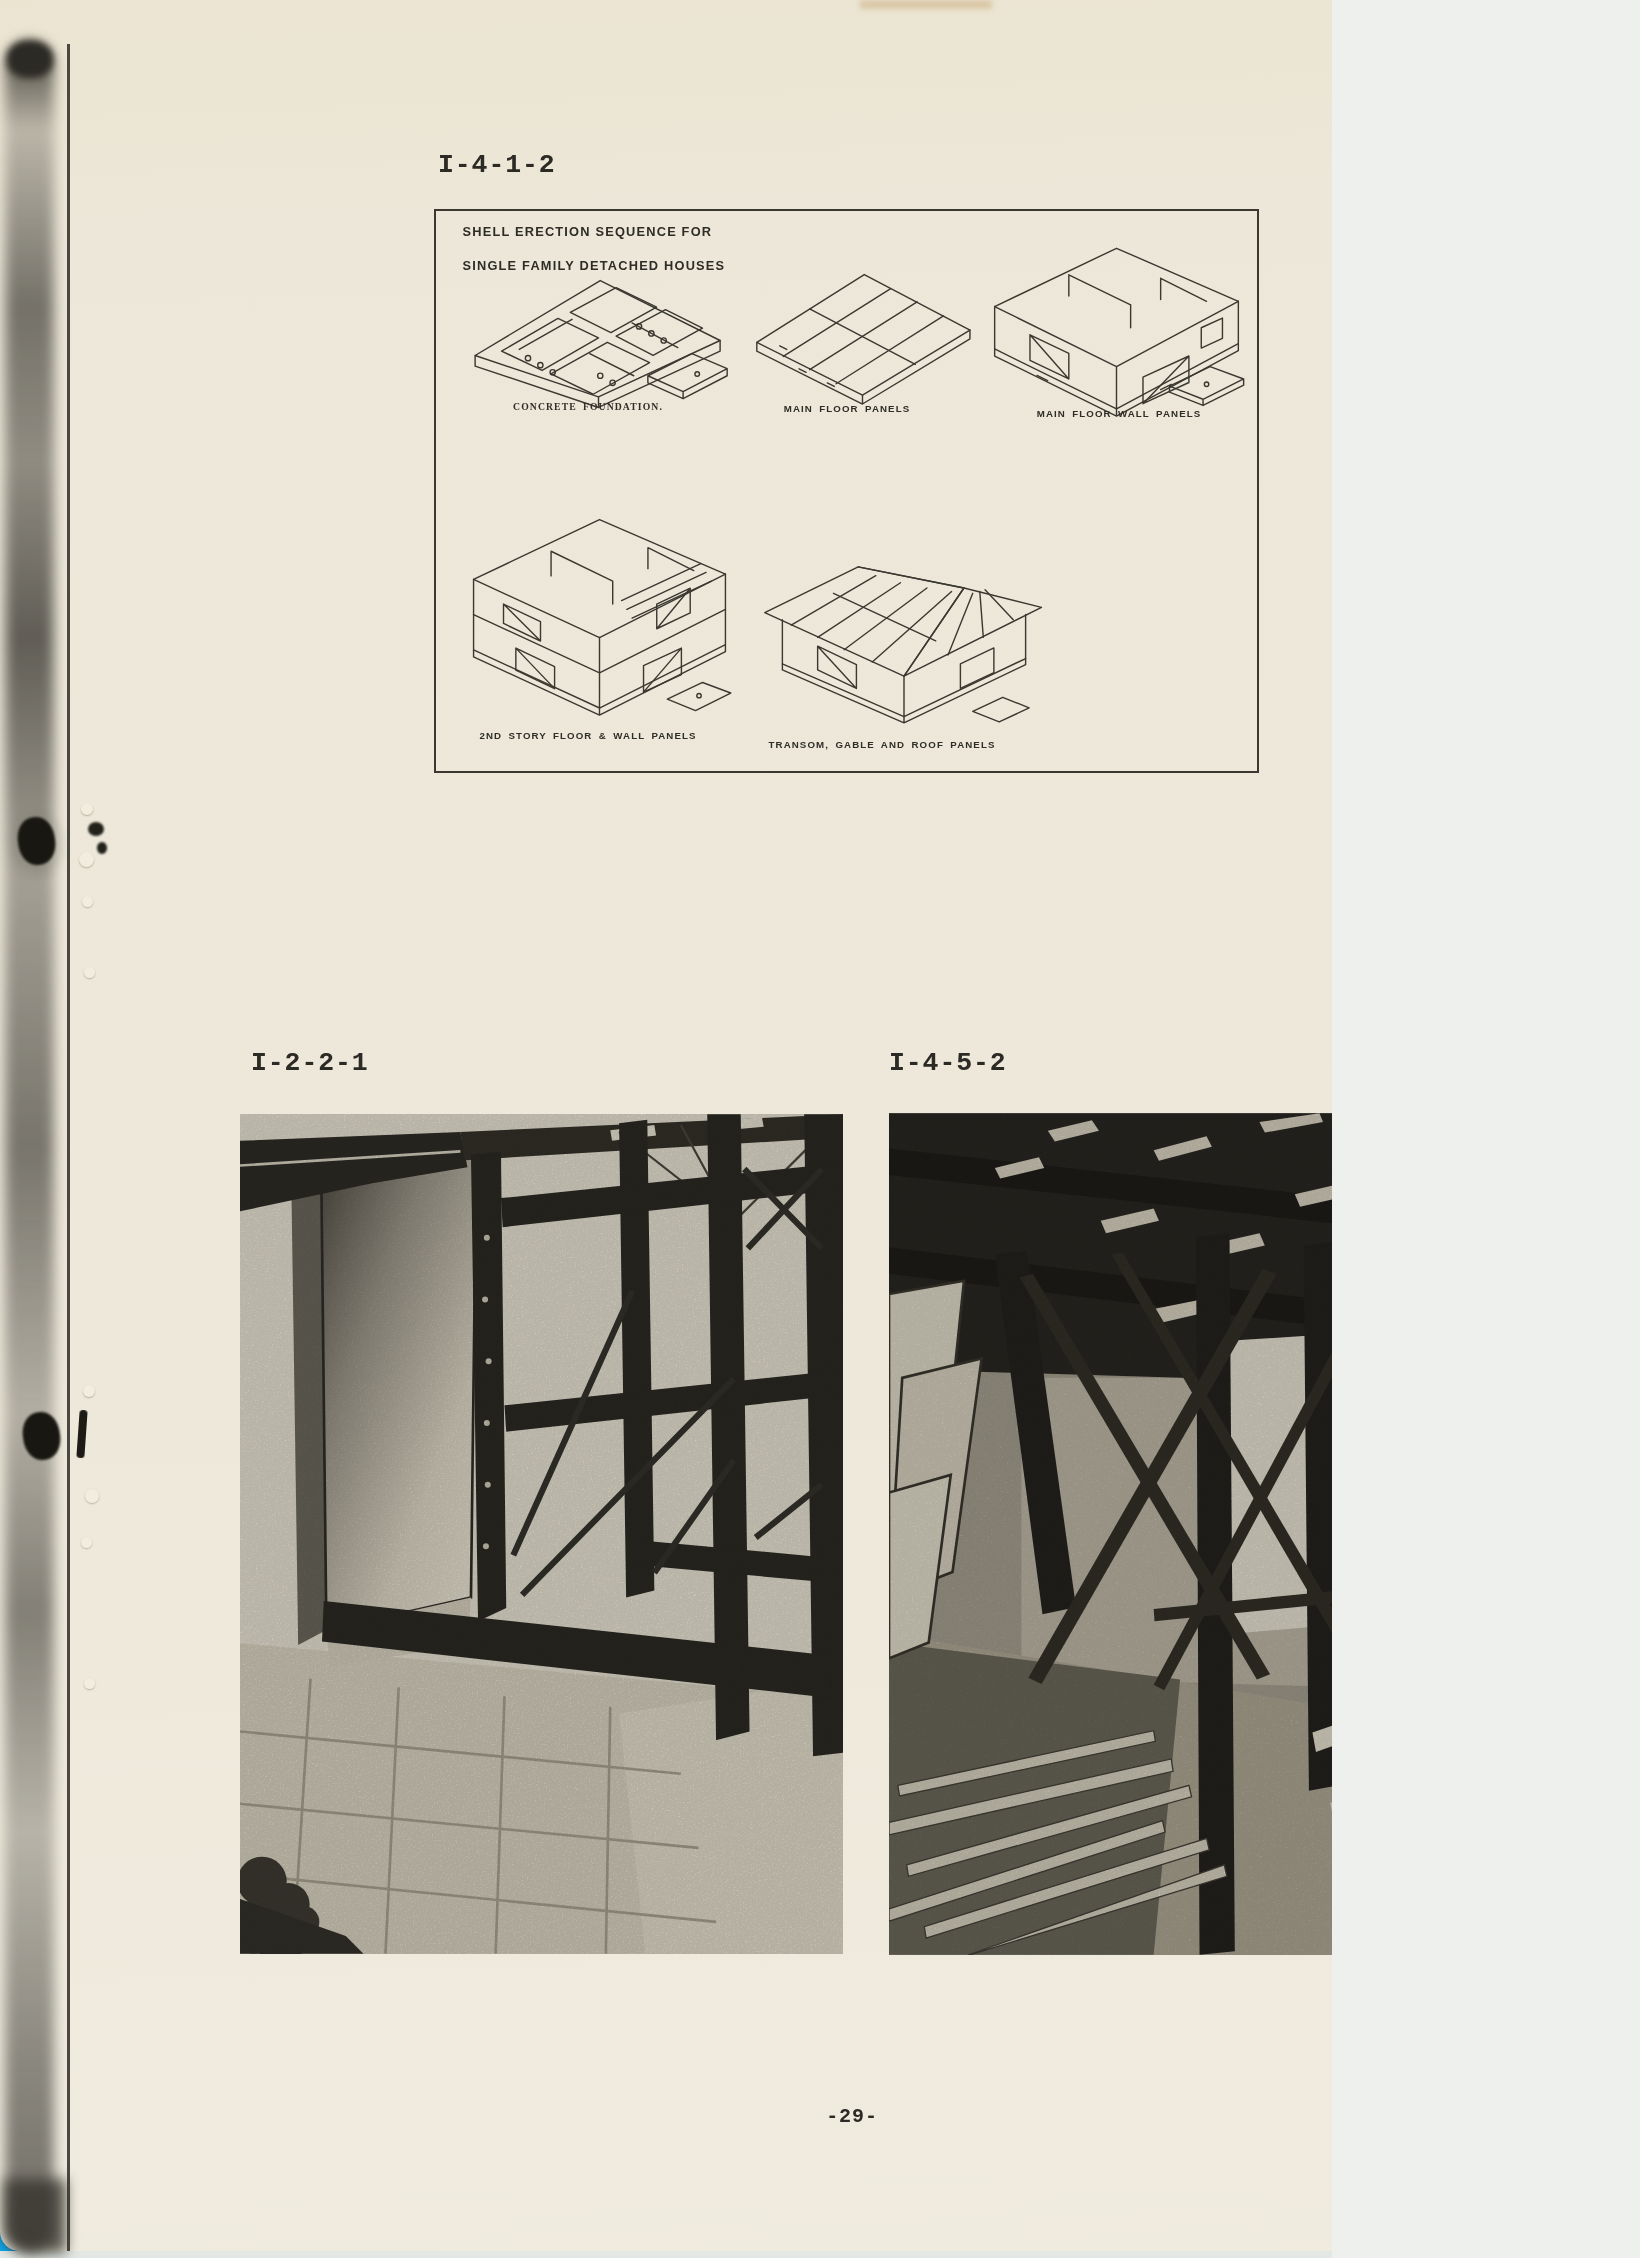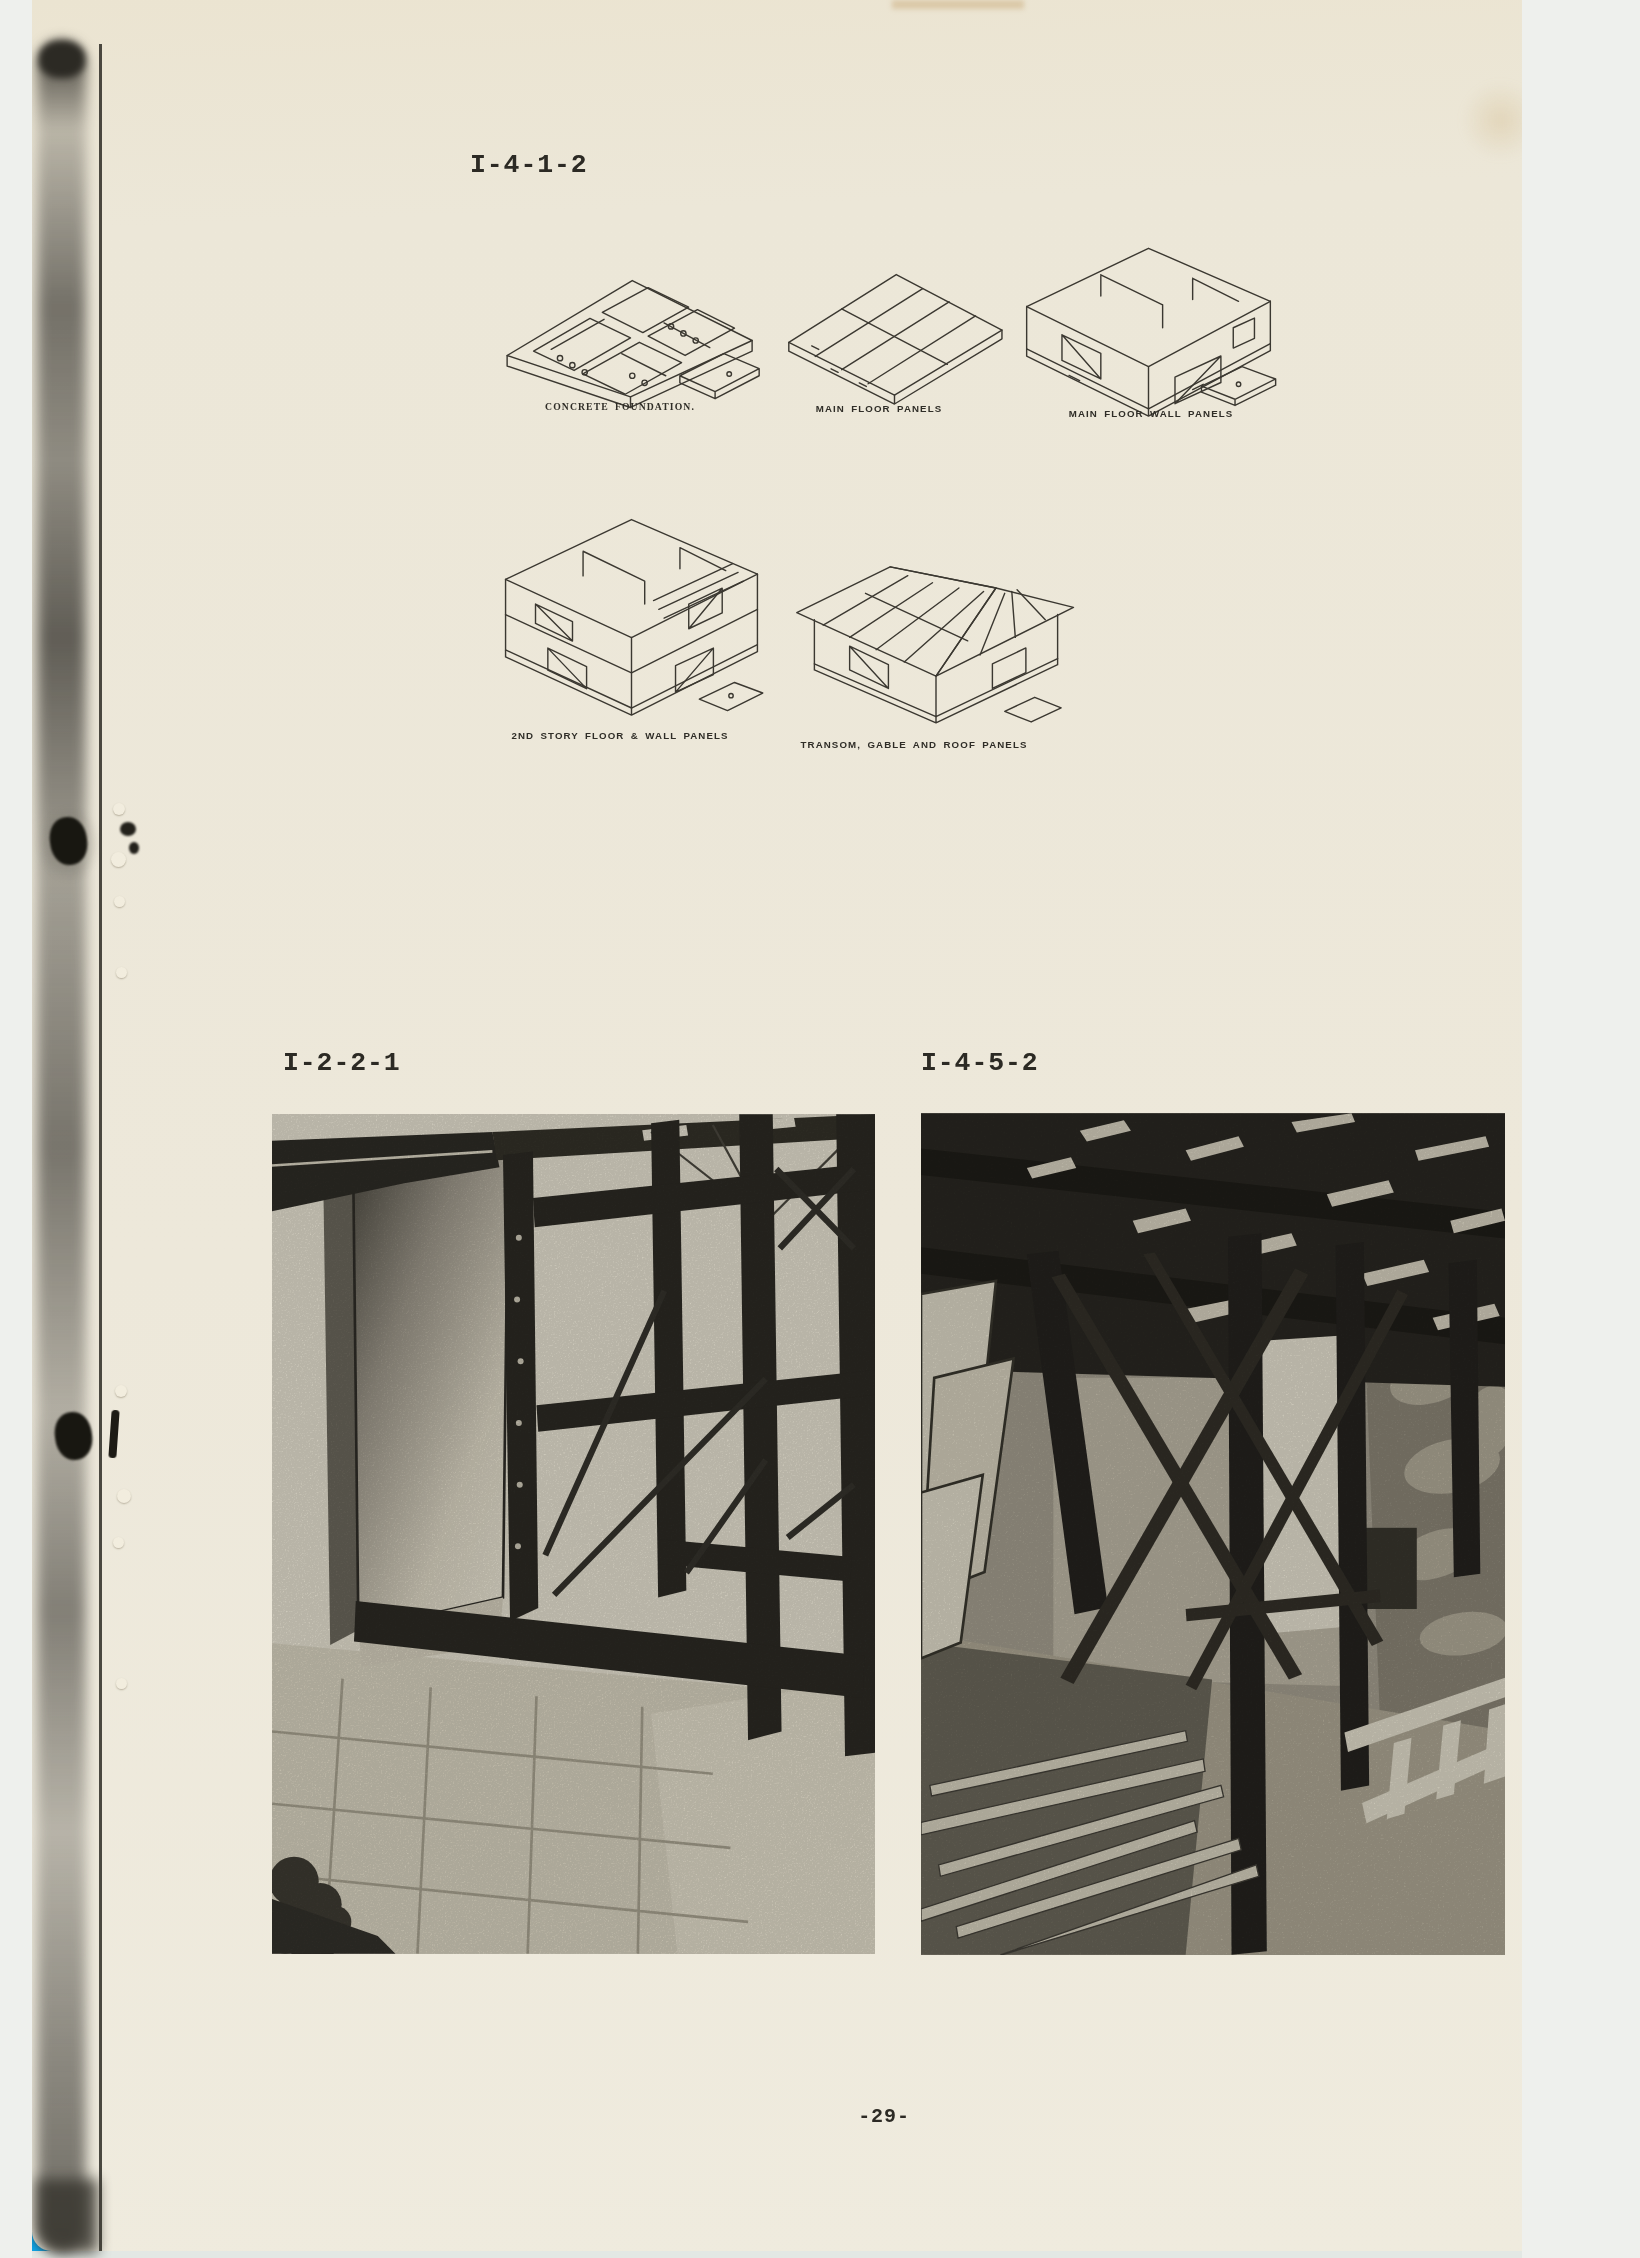--- a/index.html
+++ b/index.html
@@ -1,17 +1,17 @@
 <!DOCTYPE html>
 <html style="font-size:14px"><head>
 <meta charset="utf-8">
 <style>
   html,body{margin:0;padding:0;background:#eef0ed;}
-  .stage{position:relative;width:1490px;height:2258px;overflow:hidden;
-         font-family:"Liberation Sans",sans-serif;background:#0ea5e9;margin-left:32px;}
+  .stage{position:relative;width:1332px;height:2258px;overflow:hidden;
+         font-family:"Liberation Sans",sans-serif;background:#0ea5e9;}
   
   .paper{position:absolute;left:0;top:0;width:1588px;height:2251px;
          background:linear-gradient(178deg,#ebe4d1 0%,#ece7d8 10%,#ede8da 55%,#efebde 100%);
          border-bottom-left-radius:19.4px;border-bottom-right-radius:7px;
          box-shadow:1.8px 1.8px 3.5px rgba(80,80,70,.25);}
   .page-edge-right{position:absolute;left:1584px;top:0;width:3.5px;height:2251px;
          background:linear-gradient(90deg,#e2d6ba,#cdbb95);}
   .scan-bottom{position:absolute;left:0;top:2251px;width:1641px;height:7px;background:#e3e8e4;}
   
   .smudge{position:absolute;left:5.3px;top:41px;width:49px;height:2211px;border-radius:25px;
@@ -92,20 +92,25 @@
   <div class="dimple" style="left:81px;top:1537px;width:10.6px;height:10.6px;"></div>
   <div class="dimple" style="left:84px;top:1678px;width:10.6px;height:10.6px;"></div>
   <div class="stain-top"></div>
   <div class="stain-right"></div>
   <div class="tick-mark"></div>
   <div class="scan-speck"></div>
   <div class="corner-smear"></div>
 
   <div class="tw fig-label" style="left:438px;top:150px;">I-4-1-2</div>
 
+  <div class="fig-box">
+    <div class="box-title"><span>SHELL ERECTION SEQUENCE FOR</span><br>
+      <span>SINGLE FAMILY DETACHED HOUSES</span>
+    </div>
+  </div>
 
   <div class="diag" style="left:466px;top:270px;width:265px;height:141px;">
     <svg viewBox="0 0 300 160">
       <g stroke="#3b3831" stroke-width="1.6" fill="none" stroke-linejoin="round" stroke-linecap="round">
         <path d="M10,97 L152,12 L288,80 L150,144 Z"></path>
         <path d="M10,97 L10,109 L150,156 L150,144 M288,80 L288,92 L150,156"></path>
         <path d="M40,92 L104,55 L150,77 L86,114 Z"></path>
         <path d="M118,48 L170,20 L216,42 L164,71 Z"></path>
         <path d="M170,75 L226,45 L268,66 L212,97 Z"></path>
         <path d="M96,118 L160,82 L208,105 L144,141 Z"></path>

